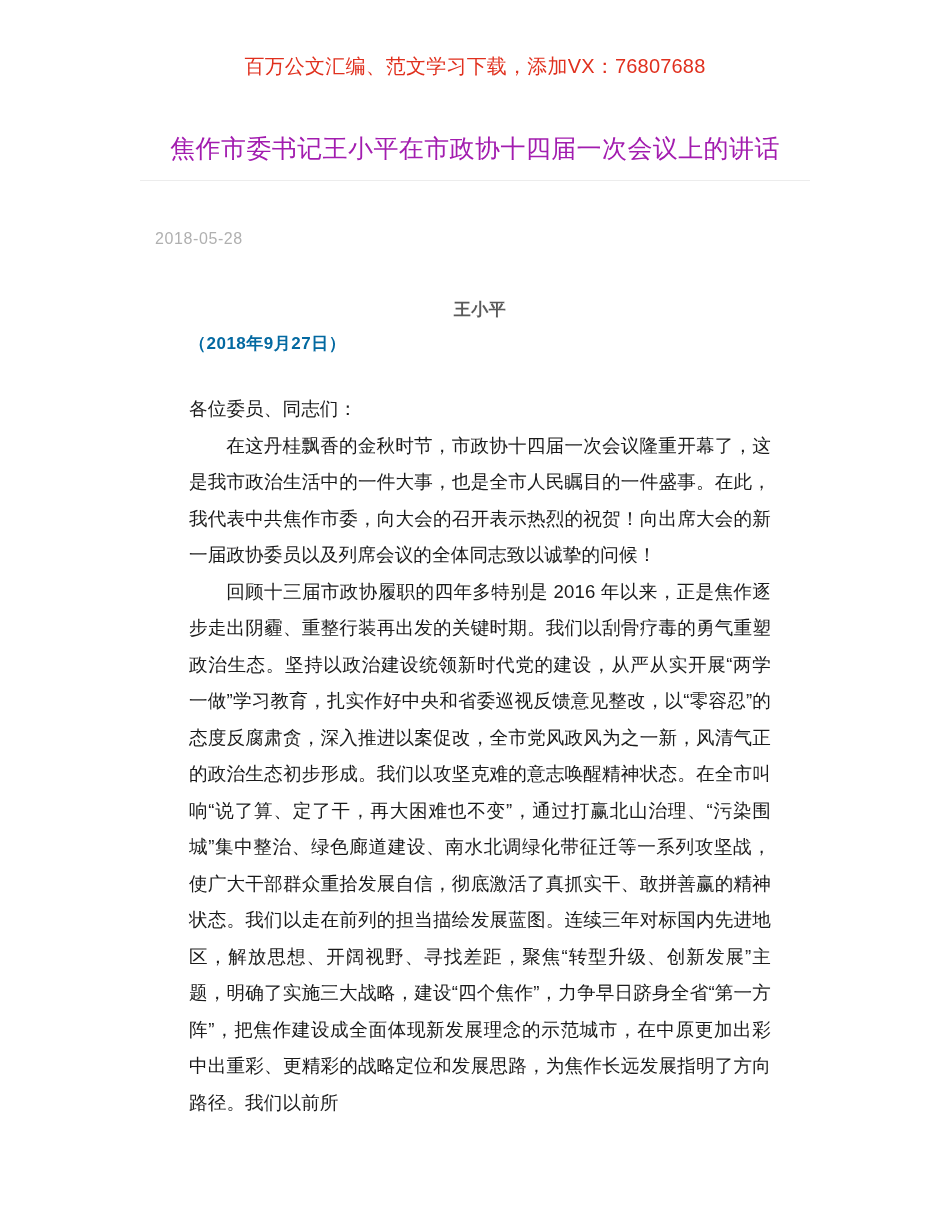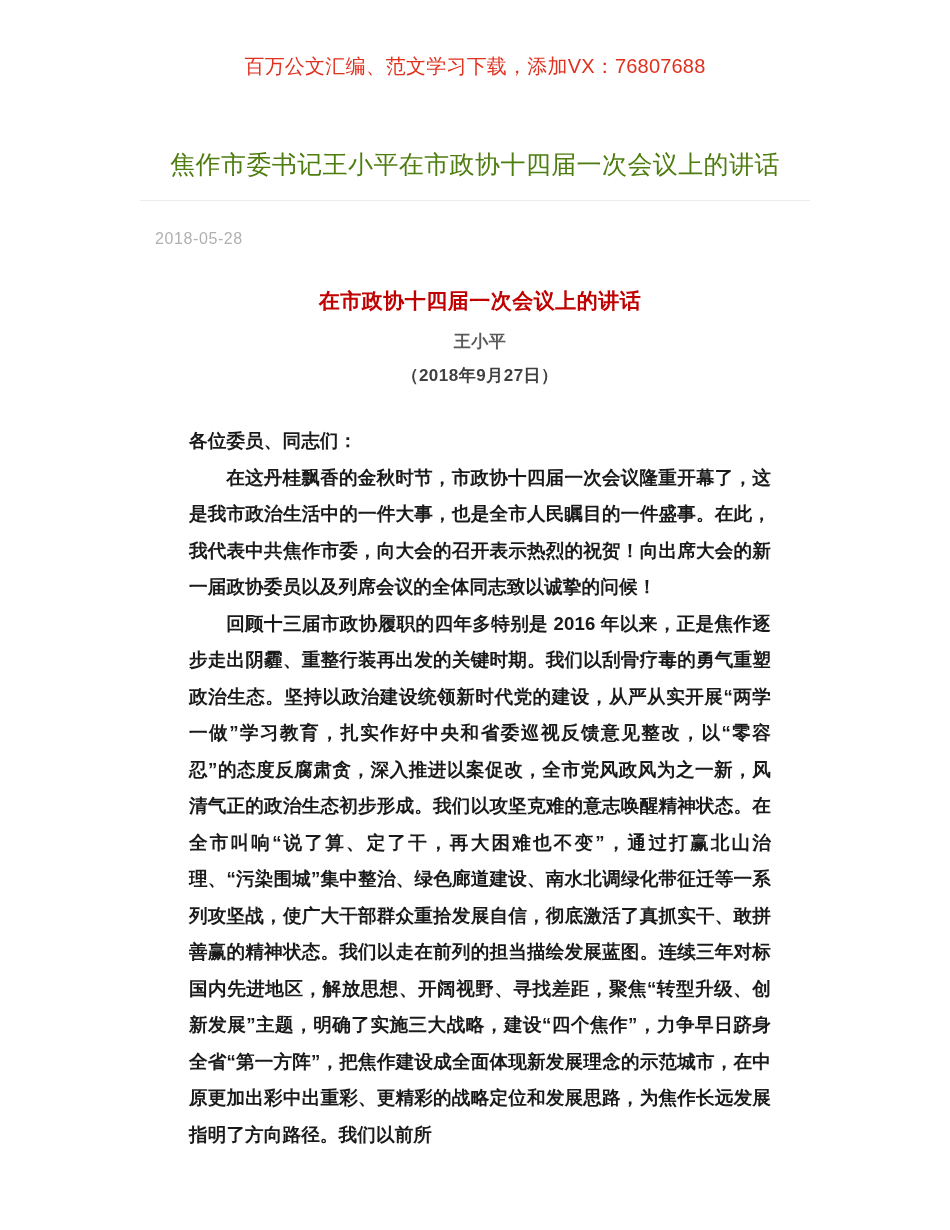--- a/index.html
+++ b/index.html
@@ -44,26 +44,26 @@
   
   .article-head {
     position: absolute;
     top: 128px;
     left: 140px;
     width: 670px;
   }
   .article-title {
     font-size: 25px;
     line-height: 40px;
-    color: #4d7c0f;
+    color: #a21caf;
     font-weight: 400;
     letter-spacing: 0.4px;
     text-align: center;
     white-space: nowrap;
-    margin: 16px;
+    margin: 0;
   }
   .title-rule {
     margin-top: 12px;
     height: 1px;
     background: #ececec;
     width: 670px;
   }
 
   
   .meta-date {
@@ -96,41 +96,40 @@
   .doc-author {
     text-align: center;
     font-size: 17px;
     line-height: 34px;
     font-weight: bold;
     color: #5a5a5a;
     margin-top: 8px;
     letter-spacing: 0.5px;
   }
   .doc-date {
-    text-align: center;
+    text-align: left;
     font-size: 17px;
     line-height: 34px;
     font-weight: bold;
-    color: #404040;
+    color: #0369a1;
     letter-spacing: 0.5px;
   }
 
   .body-block {
     margin-top: 30px;
   }
   .para {
     font-size: 18.6px;
     line-height: 36.5px;
     color: #1a1a1a;
     text-align: justify;
     text-justify: inter-ideograph;
     margin: 0;
     letter-spacing: 0.1px;
     word-break: break-all;
-    font-weight: bold;
   }
   .para.indent {
     text-indent: 2em;
   }
 </style>
 </head>
 <body>
 
 <div class="page">
 
@@ -140,21 +139,20 @@
 
   <div class="article-head">
     <h1 class="article-title">焦作市委书记王小平在市政协十四届一次会议上的讲话</h1>
     <div class="title-rule"></div>
   </div>
 
   <div class="meta-date">2018-05-28</div>
 
   <div class="doc">
 
-    <h2 class="doc-title">在市政协十四届一次会议上的讲话</h2>
 
     <div class="doc-author">王小平</div>
 
     <div class="doc-date">（2018年9月27日）</div>
 
     <div class="body-block">
       <p class="para">各位委员、同志们：</p>
       <p class="para indent">在这丹桂飘香的金秋时节，市政协十四届一次会议隆重开幕了，这是我市政治生活中的一件大事，也是全市人民瞩目的一件盛事。在此，我代表中共焦作市委，向大会的召开表示热烈的祝贺！向出席大会的新一届政协委员以及列席会议的全体同志致以诚挚的问候！</p>
       <p class="para indent">回顾十三届市政协履职的四年多特别是 2016 年以来，正是焦作逐步走出阴霾、重整行装再出发的关键时期。我们以刮骨疗毒的勇气重塑政治生态。坚持以政治建设统领新时代党的建设，从严从实开展“两学一做”学习教育，扎实作好中央和省委巡视反馈意见整改，以“零容忍”的态度反腐肃贪，深入推进以案促改，全市党风政风为之一新，风清气正的政治生态初步形成。我们以攻坚克难的意志唤醒精神状态。在全市叫响“说了算、定了干，再大困难也不变”，通过打赢北山治理、“污染围城”集中整治、绿色廊道建设、南水北调绿化带征迁等一系列攻坚战，使广大干部群众重拾发展自信，彻底激活了真抓实干、敢拼善赢的精神状态。我们以走在前列的担当描绘发展蓝图。连续三年对标国内先进地区，解放思想、开阔视野、寻找差距，聚焦“转型升级、创新发展”主题，明确了实施三大战略，建设“四个焦作”，力争早日跻身全省“第一方阵”，把焦作建设成全面体现新发展理念的示范城市，在中原更加出彩中出重彩、更精彩的战略定位和发展思路，为焦作长远发展指明了方向路径。我们以前所</p>
     </div>

